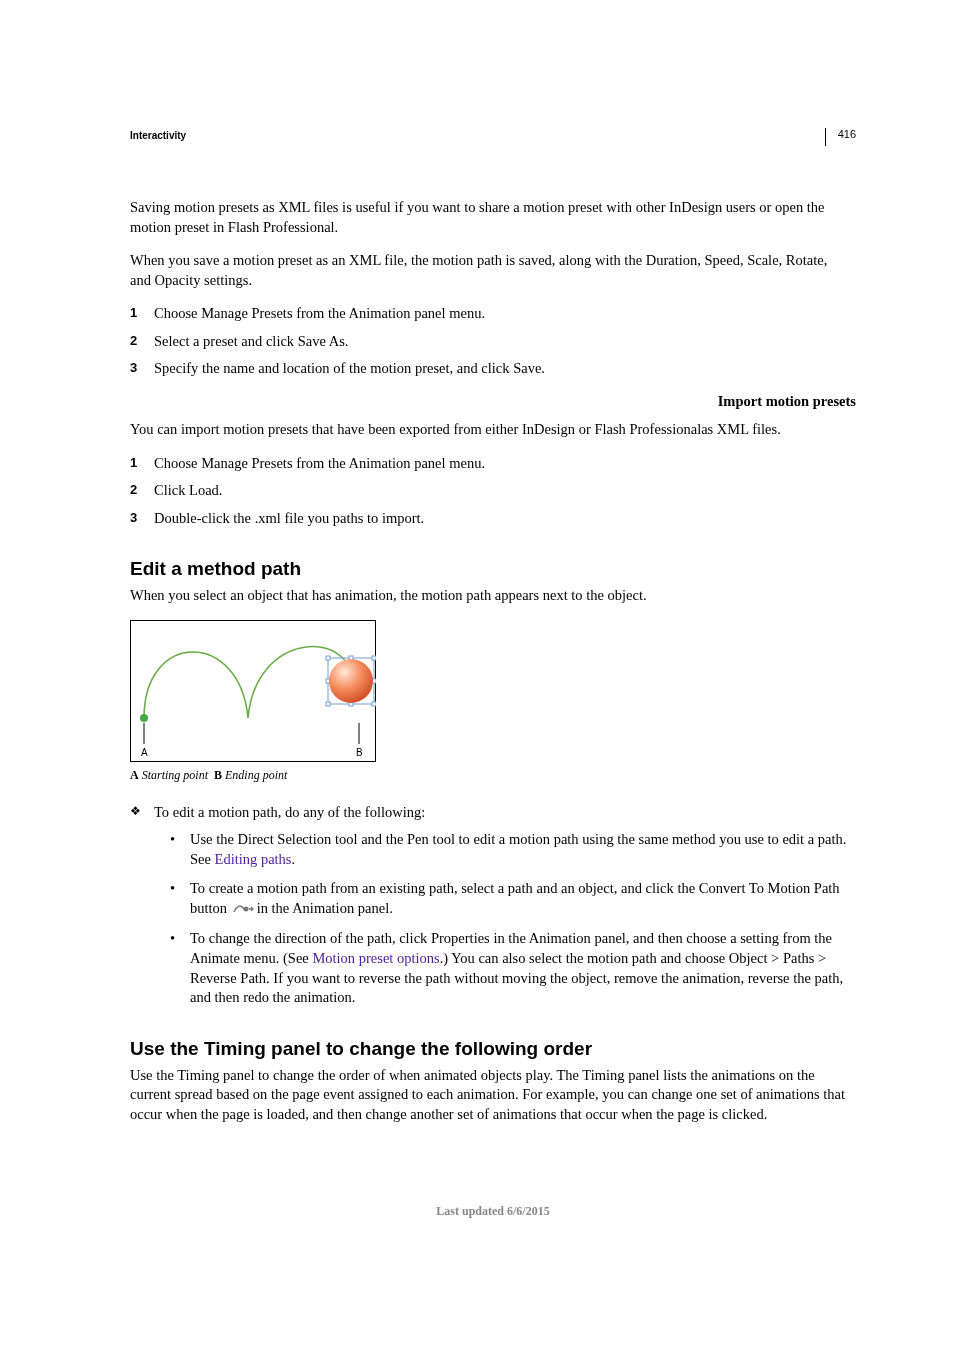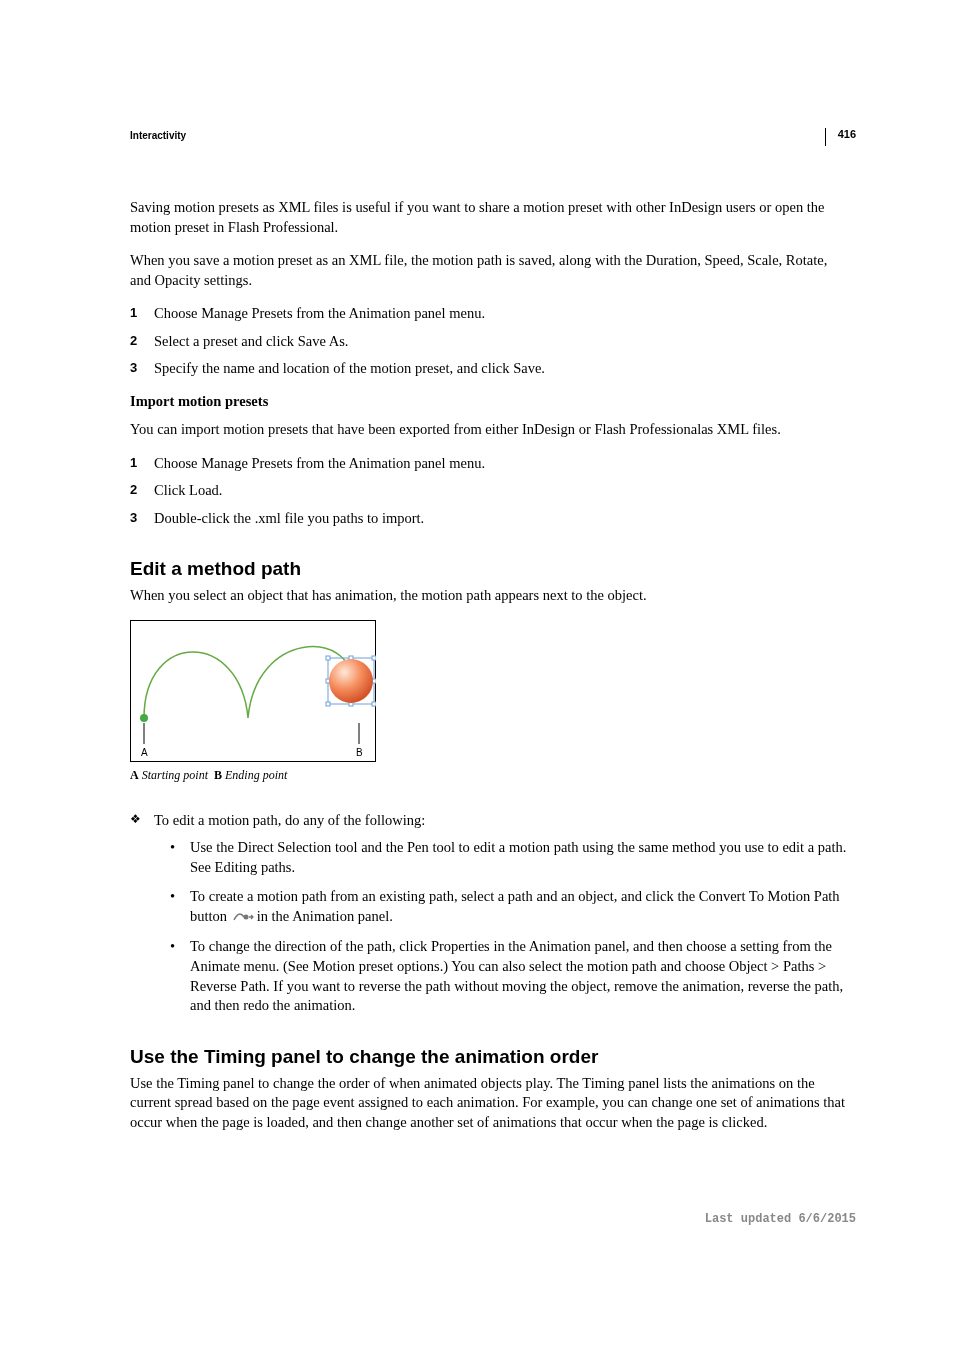--- a/index.html
+++ b/index.html
@@ -13,21 +13,21 @@
   .page {
     padding: 130px 98px 60px 130px;
     position: relative;
   }
   .page-number {
     position: absolute;
     top: 128px;
     right: 98px;
     font-family: "Myriad Pro", "Helvetica Neue", Arial, sans-serif;
     font-size: 11px;
-    font-weight: bold;
+    font-weight: normal;
   }
   .vline {
     position: absolute;
     top: 128px;
     right: 128px;
     width: 1px;
     height: 18px;
     background: #000;
   }
   .section-label {
@@ -59,37 +59,38 @@
     width: 24px;
     flex-shrink: 0;
   }
   .ol-list li .txt {
     flex: 1;
   }
   .subhd-bold {
     font-size: 14.5px;
     font-weight: bold;
     margin: 4px 0 10px 0;
+    text-align: right;
   }
   .h2 {
     font-family: "Myriad Pro", "Helvetica Neue", Arial, sans-serif;
     font-weight: bold;
     font-size: 19px;
     margin: 30px 0 6px 0;
   }
   .figure {
     margin: 14px 0 6px 0;
   }
   .figure svg {
     display: block;
   }
   .figure-caption {
     font-style: italic;
     font-size: 12px;
-    margin: 6px 0 28px 0;
+    margin: 6px 0 20px 0;
   }
   .figure-caption b {
     font-style: normal;
     font-weight: bold;
   }
   .diamond-item {
     display: flex;
     font-size: 14.5px;
     line-height: 1.35;
     margin-bottom: 8px;
@@ -111,33 +112,33 @@
     margin-bottom: 10px;
   }
   .sub-bullets li .dot {
     width: 20px;
     flex-shrink: 0;
   }
   .sub-bullets li .txt {
     flex: 1;
   }
   .link {
-    color: #000000;
+    color: #4c1d95;
   }
   .inline-icon {
     display: inline-block;
     vertical-align: middle;
     margin: 0 2px;
   }
   .footer {
-    font-family: Liberation Mono, monospace;
+    font-family: Liberation Serif, serif;
     font-size: 12px;
     font-weight: bold;
     color: #888;
-    text-align: right;
+    text-align: center;
     margin-top: 80px;
   }
 </style>
 </head>
 <body>
 
 <div class="page">
   <div class="vline"></div>
   <div class="page-number">416</div>
   <div class="section-label">Interactivity</div>
@@ -236,17 +237,17 @@
               <circle cx="13" cy="7" r="2.5" fill="#777"></circle>
               <path d="M16 7 L 20 7 M 18 5 L 20 7 L 18 9" fill="none" stroke="#777" stroke-width="1.3"></path>
             </svg></span><span>in the Animation panel.</span></span>
     </li>
     <li>
       <span class="dot">•</span>
       <span class="txt"><span>To change the direction of the path, click Properties in the Animation panel, and then choose a setting from the Animate menu. (See </span><span class="link">Motion preset options</span><span>.) You can also select the motion path and choose Object &gt; Paths &gt; Reverse Path. If you want to reverse the path without moving the object, remove the animation, reverse the path, and then redo the animation.</span></span>
     </li>
   </ul>
 
-  <div class="h2">Use the Timing panel to change the animation order</div>
+  <div class="h2">Use the Timing panel to change the following order</div>
   <p class="body-text">Use the Timing panel to change the order of when animated objects play. The Timing panel lists the animations on the current spread based on the page event assigned to each animation. For example, you can change one set of animations that occur when the page is loaded, and then change another set of animations that occur when the page is clicked.</p>
 
   <div class="footer">Last updated 6/6/2015</div>
 </div>
 
 </body></html>

